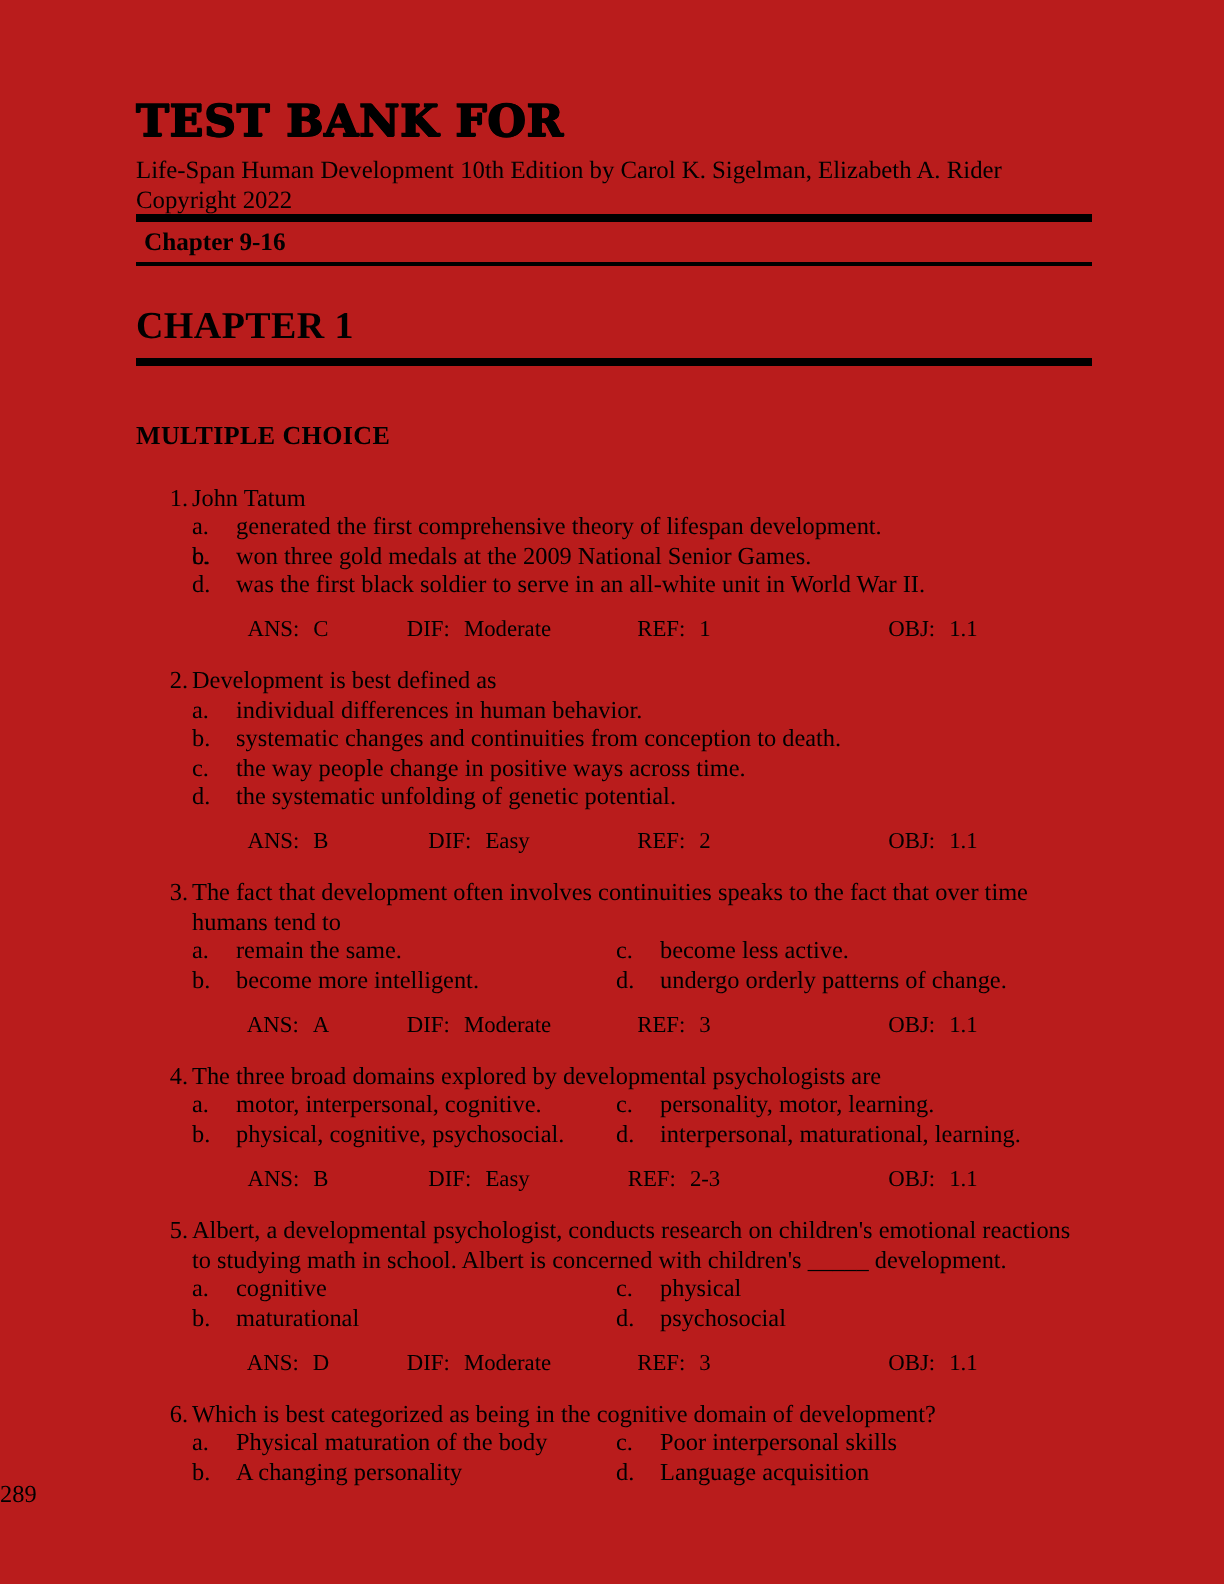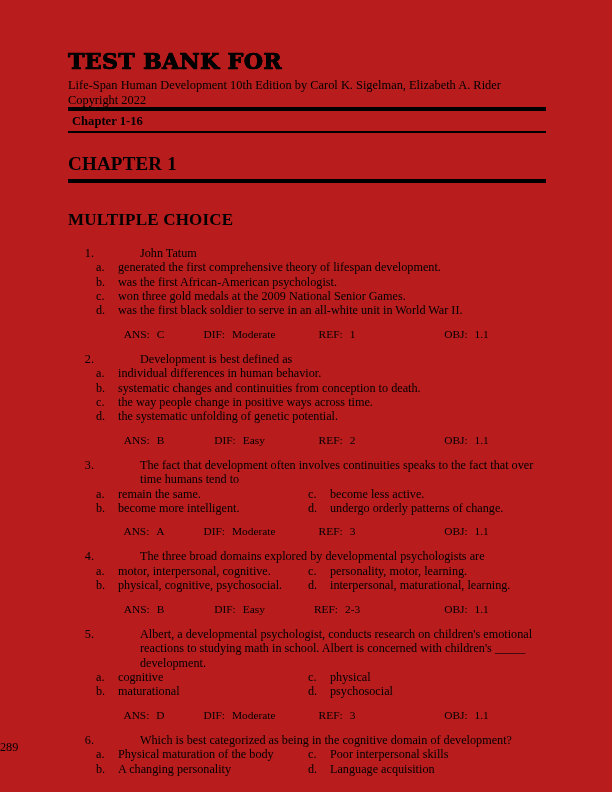--- a/index.html
+++ b/index.html
@@ -66,21 +66,21 @@
 
   .chapter-head {
     font-size: 19px;
     font-weight: bold;
     letter-spacing: 0.2px;
     padding: 0;
     margin: 0;
   }
 
   .section-head {
-    font-size: 17px;
+    font-size: 13px;
     font-weight: bold;
     letter-spacing: 0.2px;
   }
 
   
   .q-list { margin: 0; padding: 0; }
 
   .question {
     position: relative;
     padding-left: 28px;   
@@ -91,21 +91,20 @@
     position: absolute;
     left: 10px;
     top: 0;
     width: 16px;
     text-align: right;
     font-size: 12.2px;
   }
   .q-stem {
     font-size: 12.2px;
     line-height: 14.4px;
-    margin-left: 44px;
   }
 
   
   .options-single {
     margin: 0;
     padding: 0;
   }
   .opt-row {
     position: relative;
     padding-left: 22px;
@@ -160,40 +159,40 @@
 <div class="page">
   <div class="content">
 
     <div>
       <div class="doc-title">TEST BANK FOR</div>
       <div class="doc-subtitle">Life-Span Human Development 10th Edition by Carol K. Sigelman, Elizabeth A. Rider</div>
       <div class="doc-subtitle">Copyright 2022</div>
     </div>
 
     <div class="rule-thick"></div>
-    <div class="chapter-range">Chapter 1-16</div>
+    <div class="chapter-range">Chapter 9-16</div>
     <div class="rule-thin"></div>
 
     <div style="height:20px"></div>
     <div class="chapter-head">CHAPTER 1</div>
     <div style="height:4px"></div>
     <div class="rule-thick"></div>
 
     <div style="height:27px"></div>
     <div class="section-head">MULTIPLE CHOICE</div>
 
     <div style="height:16px"></div>
 
     <div class="q-list" id="question-list">
         <div class="question">
           <div class="q-num">1.</div>
           <div class="q-stem">John Tatum</div>
           <div class="options-single">
             <div class="opt-row"><span class="opt-letter">a.</span><span>generated the first comprehensive theory of lifespan development.</span></div>
-            <div class="opt-row"><span class="opt-letter">b.</span><span>was the first African-American psychologist.</span></div>
+            <div class="opt-row"><span class="opt-letter">b.</span></div>
             <div class="opt-row"><span class="opt-letter">c.</span><span>won three gold medals at the 2009 National Senior Games.</span></div>
             <div class="opt-row"><span class="opt-letter">d.</span><span>was the first black soldier to serve in an all-white unit in World War II.</span></div>
           </div>
         </div>
         <div class="answer-line">
           <div class="ak-cell"><span class="ak-label">ANS:</span><span class="ak-val">C</span></div>
           <div class="ak-cell"><span class="ak-label">DIF:</span><span class="ak-val">Moderate</span></div>
           <div class="ak-cell"><span class="ak-label">REF:</span><span class="ak-val">1</span></div>
           <div class="ak-cell"><span class="ak-label">OBJ:</span><span class="ak-val">1.1</span></div>
         </div>

